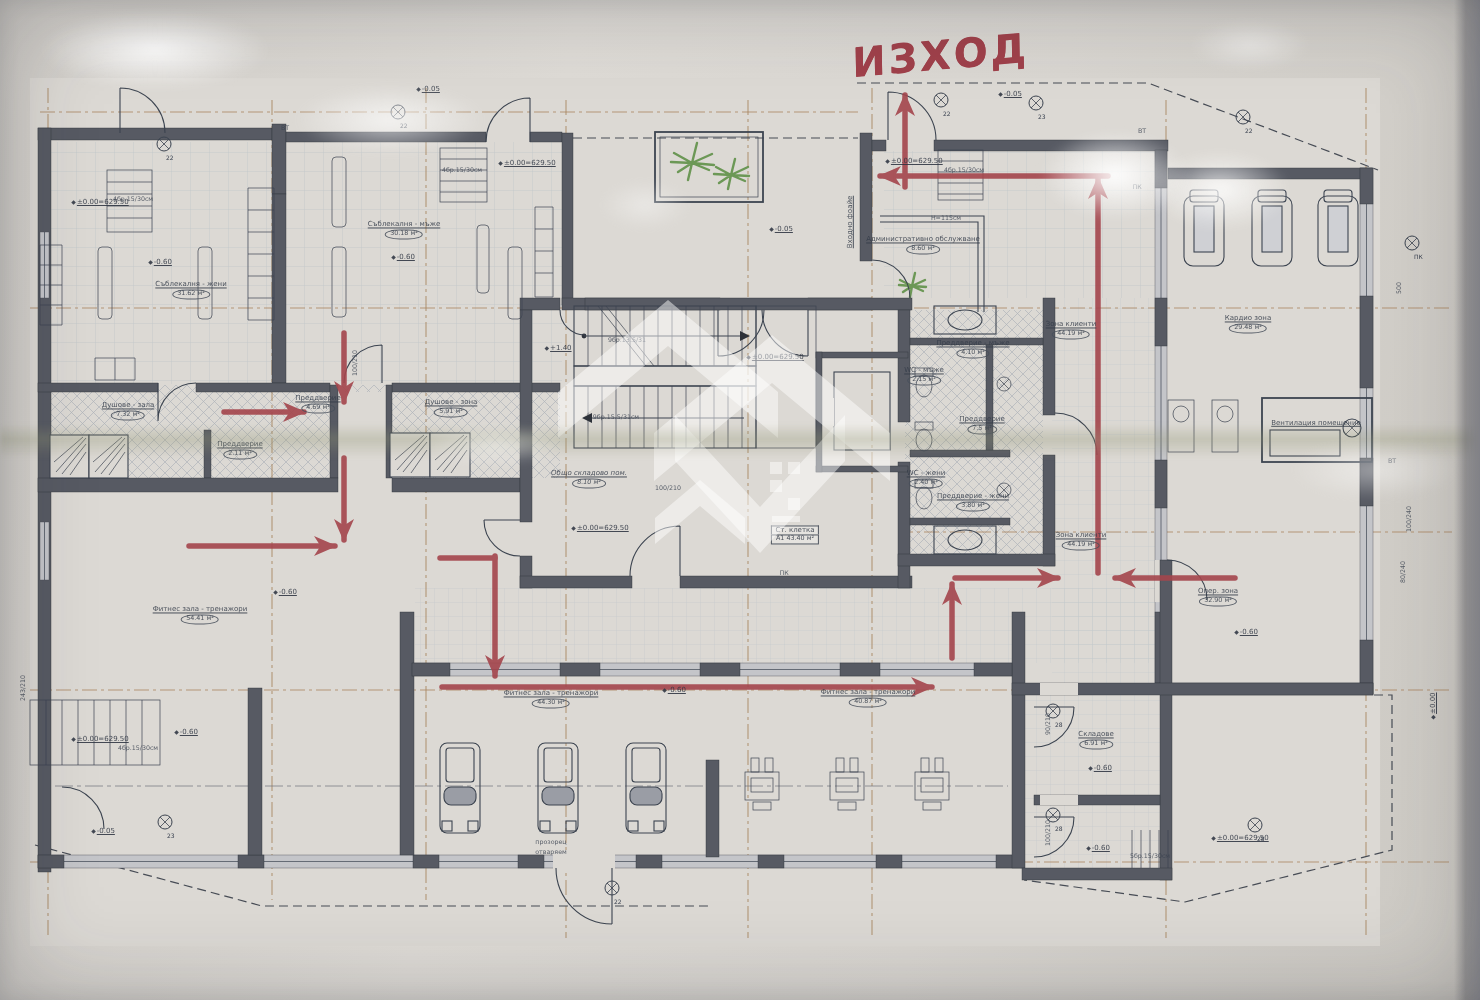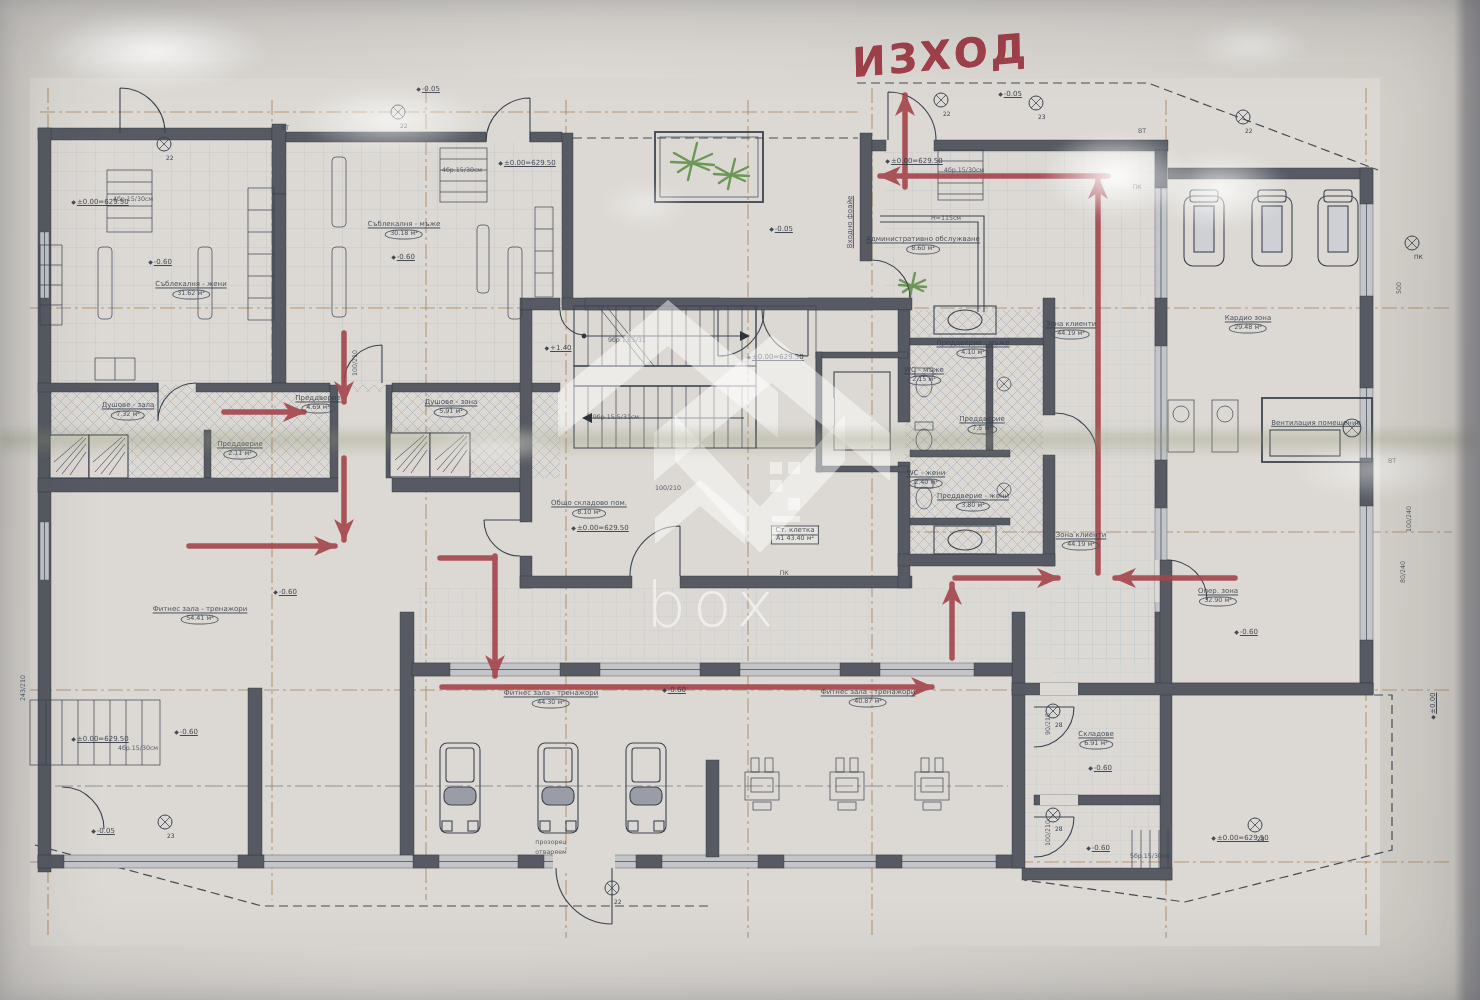--- a/index.html
+++ b/index.html
@@ -487,21 +487,21 @@
       <div class="room-label" style="left: 973px; top: 502px;"><span class="rl-name">Преддверие - жени</span><span class="rl-area">3.80 м²</span></div>
       <div class="room-label" style="left: 1071px; top: 330px;"><span class="rl-name">Зона клиенти</span><span class="rl-area">44.19 м²</span></div>
       <div class="room-label" style="left: 1081px; top: 541px;"><span class="rl-name">Зона клиенти</span><span class="rl-area">44.19 м²</span></div>
       <div class="room-label" style="left: 923px; top: 245px;"><span class="rl-name">Административно обслужване</span><span class="rl-area">8.60 м²</span></div>
       <div class="room-label" style="left: 1248px; top: 324px;"><span class="rl-name">Кардио зона</span><span class="rl-area">29.48 м²</span></div>
       <div class="room-label" style="left: 1218px; top: 597px;"><span class="rl-name">Опер. зона</span><span class="rl-area">32.90 м²</span></div>
       <div class="room-label" style="left: 200px; top: 615px;"><span class="rl-name">Фитнес зала - тренажори</span><span class="rl-area">54.41 м²</span></div>
       <div class="room-label" style="left: 551px; top: 699px;"><span class="rl-name">Фитнес зала - тренажори</span><span class="rl-area">44.30 м²</span></div>
       <div class="room-label" style="left: 868px; top: 698px;"><span class="rl-name">Фитнес зала - тренажори</span><span class="rl-area">40.87 м²</span></div>
       <div class="room-label" style="left: 1096px; top: 740px;"><span class="rl-name">Складове</span><span class="rl-area">6.91 м²</span></div>
-      <div class="room-label" style="left: 589px; top: 509px;"><span class="rl-name">Общо складово пом.</span><span class="rl-area">8.10 м²</span></div>
+      <div class="room-label" style="left: 589px; top: 479px; font-style: italic;"><span class="rl-name">Общо складово пом.</span><span class="rl-area">8.10 м²</span></div>
       <div class="room-label rl-boxed" style="left: 747px; top: 535px; margin-left: 48px;"><span class="rl-name">Ст. клетка</span><span class="rl-area">А1 43.40 м²</span></div>
       <div class="room-label" style="left: 1316px; top: 423px;">
         <span class="rl-name">Вентилация помещение</span>
       </div>
       <div class="room-label" style="left: 850px; top: 222px; transform: translate(-50%, -50%) rotate(-90deg);">
         <span class="rl-name">Входно фоайе</span>
       </div>
       <span class="small-label" style="left: 133px; top: 198px;">4бр.15/30см</span>
       <span class="small-label" style="left: 462px; top: 169px;">4бр.15/30см</span>
       <span class="small-label" style="left: 964px; top: 169px;">4бр.15/30см</span>
@@ -557,21 +557,20 @@
       <polygon points="675,415 675,461 760,553 845,461 845,415 760,507"></polygon>
       <polygon points="655,544 655,518 700,480 745,518 745,544 700,506"></polygon>
       <rect x="770" y="462" width="12" height="12"></rect>
       <rect x="788" y="462" width="12" height="12"></rect>
       <rect x="770" y="480" width="12" height="12"></rect>
       <rect x="788" y="498" width="12" height="12"></rect>
       <rect x="772" y="516" width="28" height="6"></rect>
     </g>
   </svg>
   <div id="wmText">
-    <span>box</span>
   </div>
 
   <div id="band"></div>
   <div class="glare" style="left:40px;top:10px;width:230px;height:80px"></div>
   <div class="glare" style="left:295px;top:85px;width:190px;height:70px;opacity:.7"></div>
   <div class="glare" style="left:1040px;top:130px;width:150px;height:90px"></div>
   <div class="glare" style="left:1150px;top:150px;width:140px;height:80px;opacity:.85"></div>
   <div class="glare" style="left:1190px;top:20px;width:120px;height:50px;opacity:.5"></div>
   <div class="glare" style="left:420px;top:425px;width:150px;height:40px;opacity:.5"></div>
   <div class="glare" style="left:1290px;top:440px;width:170px;height:60px;opacity:.45"></div>

